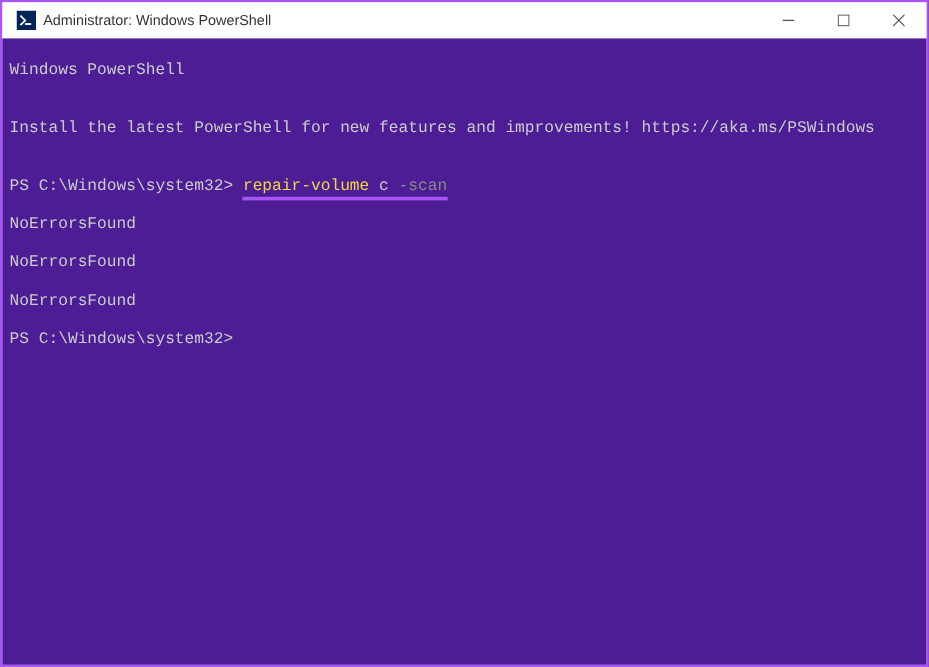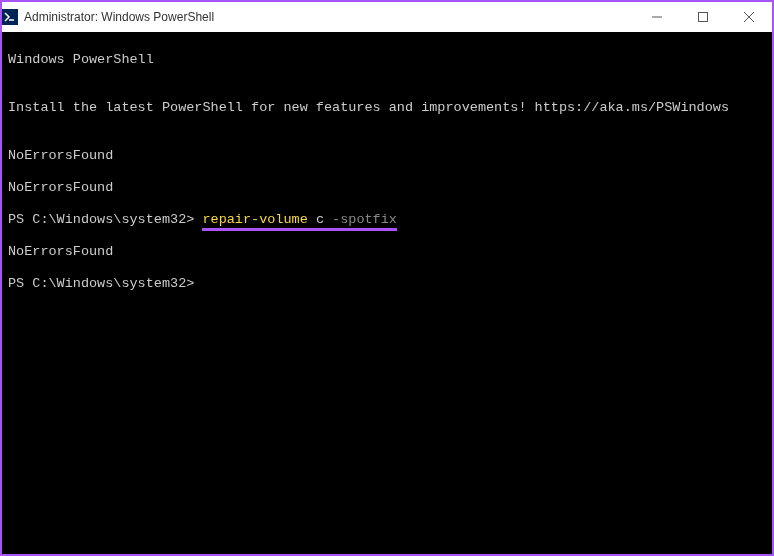--- a/index.html
+++ b/index.html
@@ -16,21 +16,21 @@
       height: 100%;
       background: #fff;
       display: flex;
       flex-direction: column;
     }
     .titlebar {
       height: 30px;
       background: #fff;
       display: flex;
       align-items: center;
-      padding-left: 0;
+      padding-left: 12px;
       font-family: 'Segoe UI', sans-serif;
       font-size: 12px;
       color: #333;
     }
     .titlebar-icon {
       width: 16px;
       height: 16px;
       margin-right: 6px;
       background: #012456;
       display: flex;
@@ -49,21 +49,21 @@
       height: 100%;
       display: flex;
       align-items: center;
       justify-content: center;
       color: #555;
       font-size: 10px;
     }
     .win-btn svg { width: 10px; height: 10px; }
     .terminal {
       flex: 1;
-      background: #000000;
+      background: #4c1d95;
       color: #ccc;
       padding: 4px 6px;
       font-size: 13.5px;
       line-height: 16px;
       white-space: pre;
       overflow: hidden;
     }
     .line { display: block; }
     .prompt { color: #ccc; }
     .cmd-main { color: #f5d742; position: relative; }
@@ -114,19 +114,19 @@
           </svg>
       </div>
     </div>
   </div>
 
   <div class="terminal">
 <span class="line">Windows PowerShell</span>
 <span class="gap"></span>
 <span class="line">Install the latest PowerShell for new features and improvements! https://aka.ms/PSWindows</span>
 <span class="gap"></span>
+<span class="line"><span class="prompt">PS C:\Windows\system32&gt; </span><span class="underline-wrap"><span class="cmd-main">repair-volume</span> <span class="cmd-arg">c</span> <span class="cmd-flag">-scan</span></span></span>
 <span class="line result">NoErrorsFound</span>
 <span class="line result">NoErrorsFound</span>
-<span class="line"><span class="prompt">PS C:\Windows\system32&gt; </span><span class="underline-wrap"><span class="cmd-main">repair-volume</span> <span class="cmd-arg">c</span> <span class="cmd-flag">-spotfix</span></span></span>
 <span class="line result">NoErrorsFound</span>
 <span class="line"><span class="prompt">PS C:\Windows\system32&gt; </span></span>
   </div>
 </div>
 
 </body></html>

